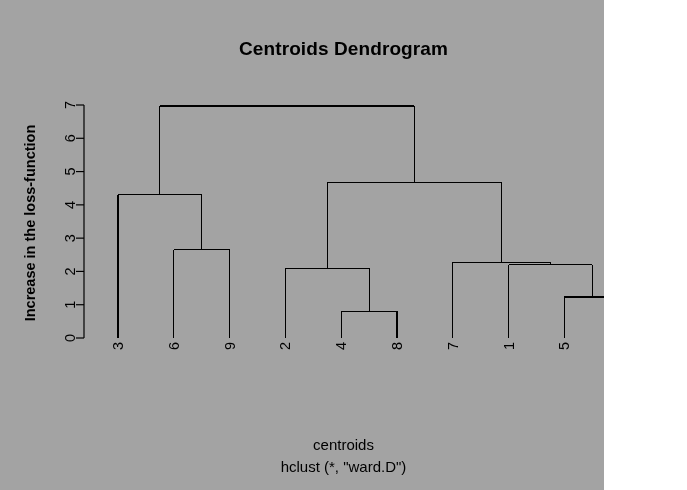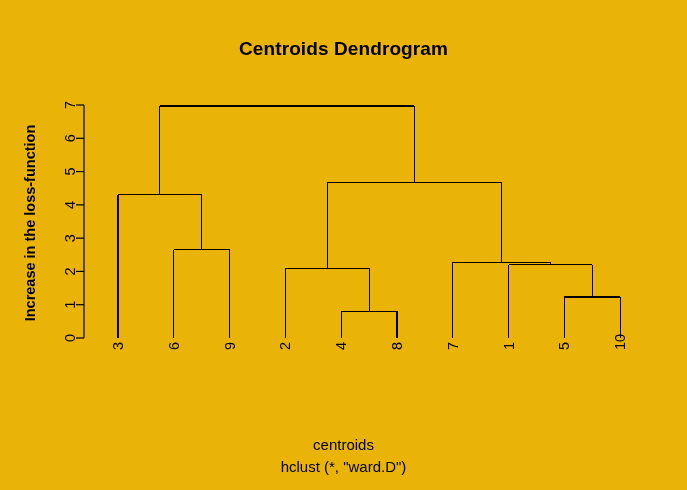--- a/index.html
+++ b/index.html
@@ -2,23 +2,23 @@
 <html><head>
 <meta charset="utf-8">
 <style>
   html, body {
     margin: 0;
     padding: 0;
     background: #ffffff;
   }
   #root {
     position: relative;
-    width: 687px;
+    width: 604px;
     height: 490px;
-    background: #eab308;
+    background: #a3a3a3;
     font-family: "Liberation Sans", sans-serif;
     overflow: hidden;
   }
   #plot-title {
     position: absolute;
     left: 0;
     top: 38px;
     width: 687px;
     text-align: center;
     font-size: 19px;

